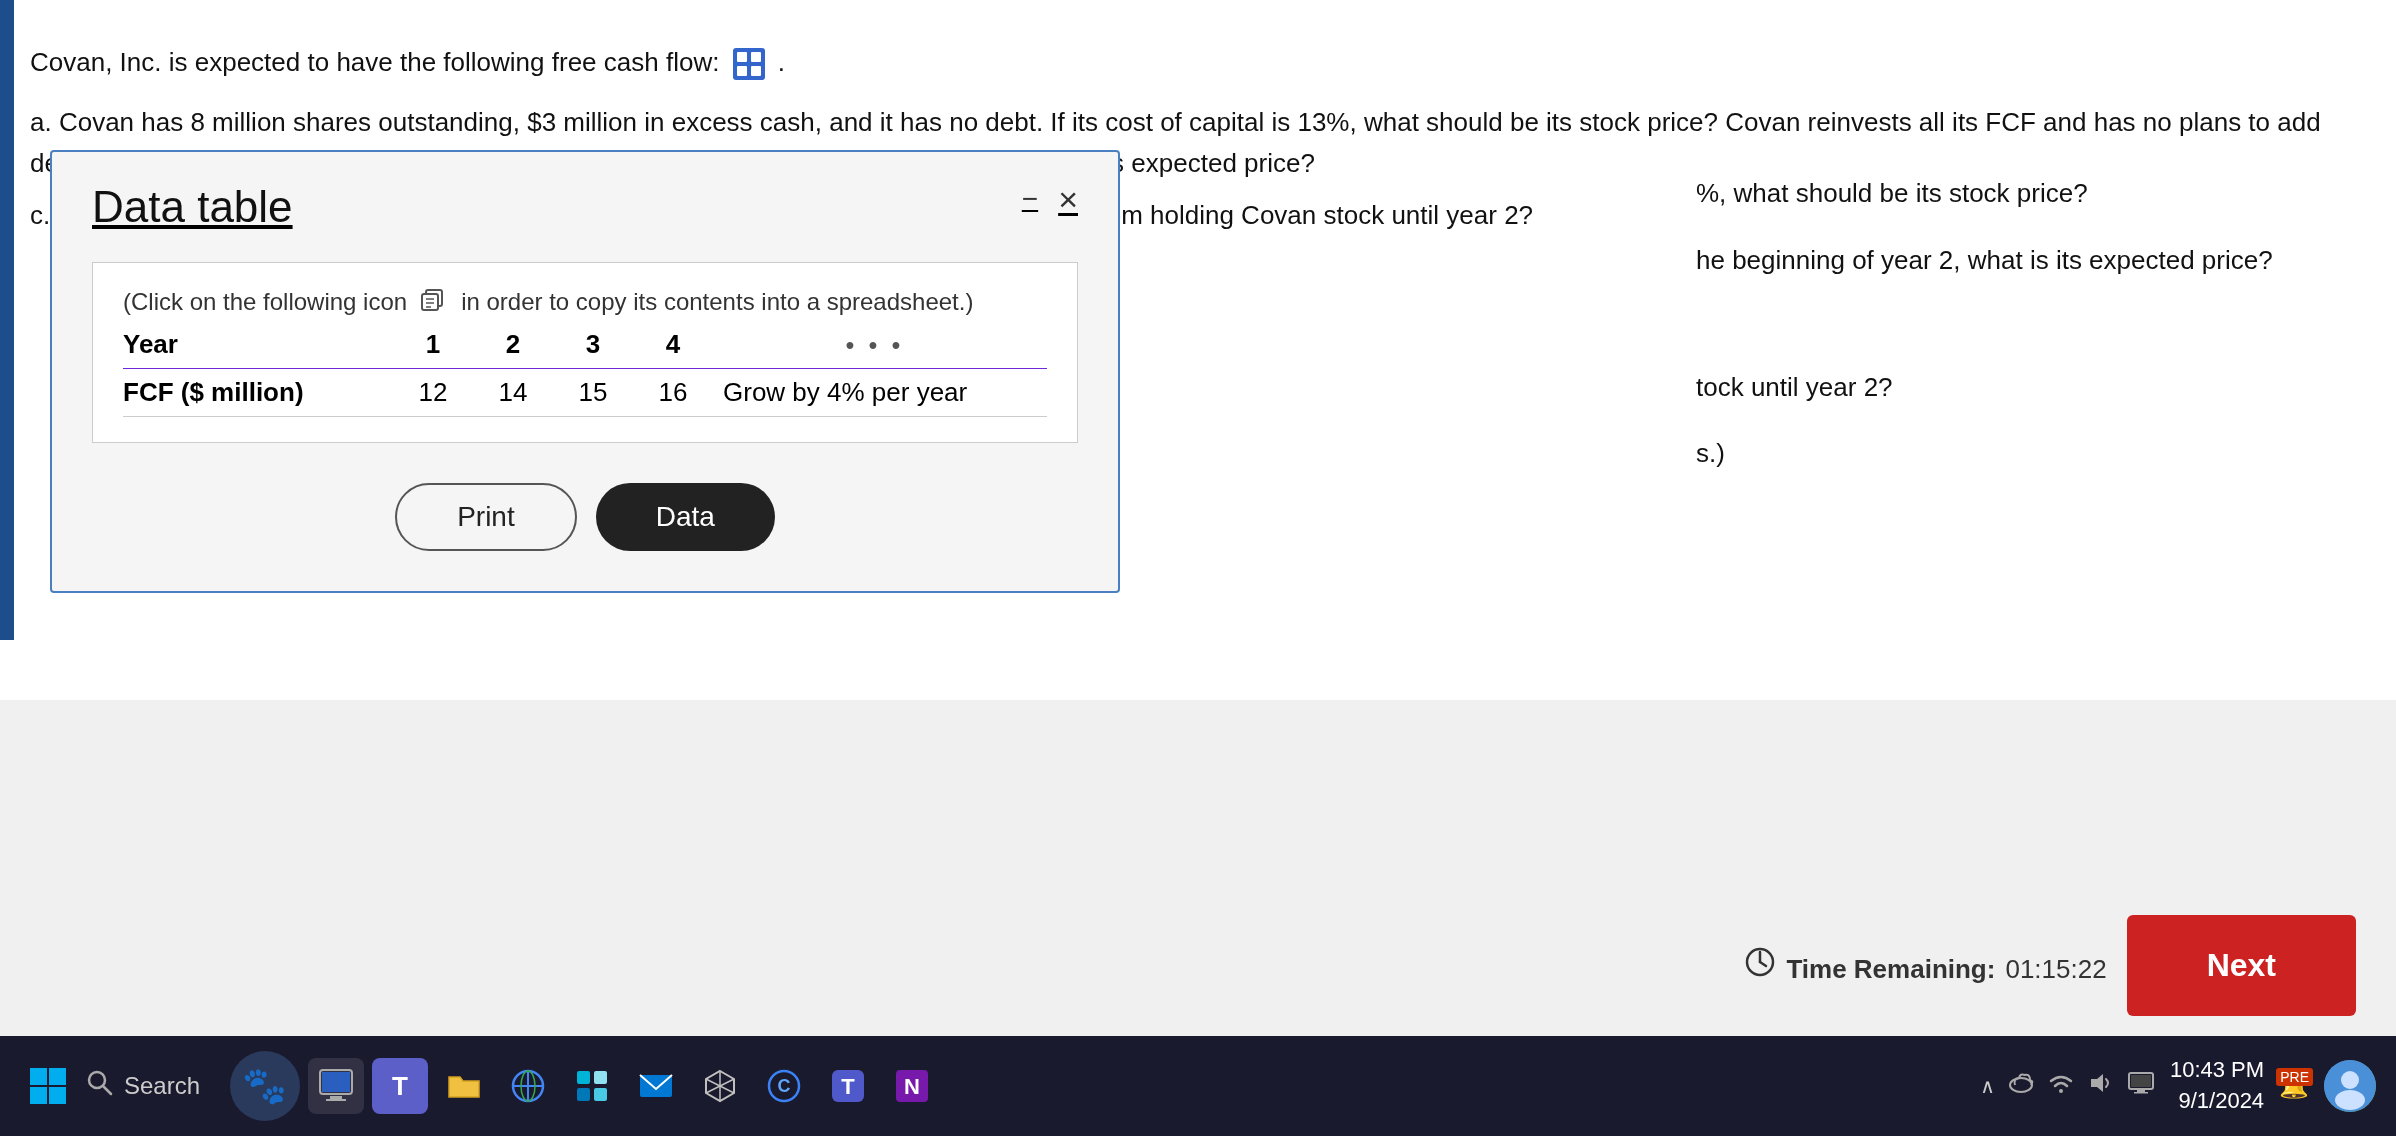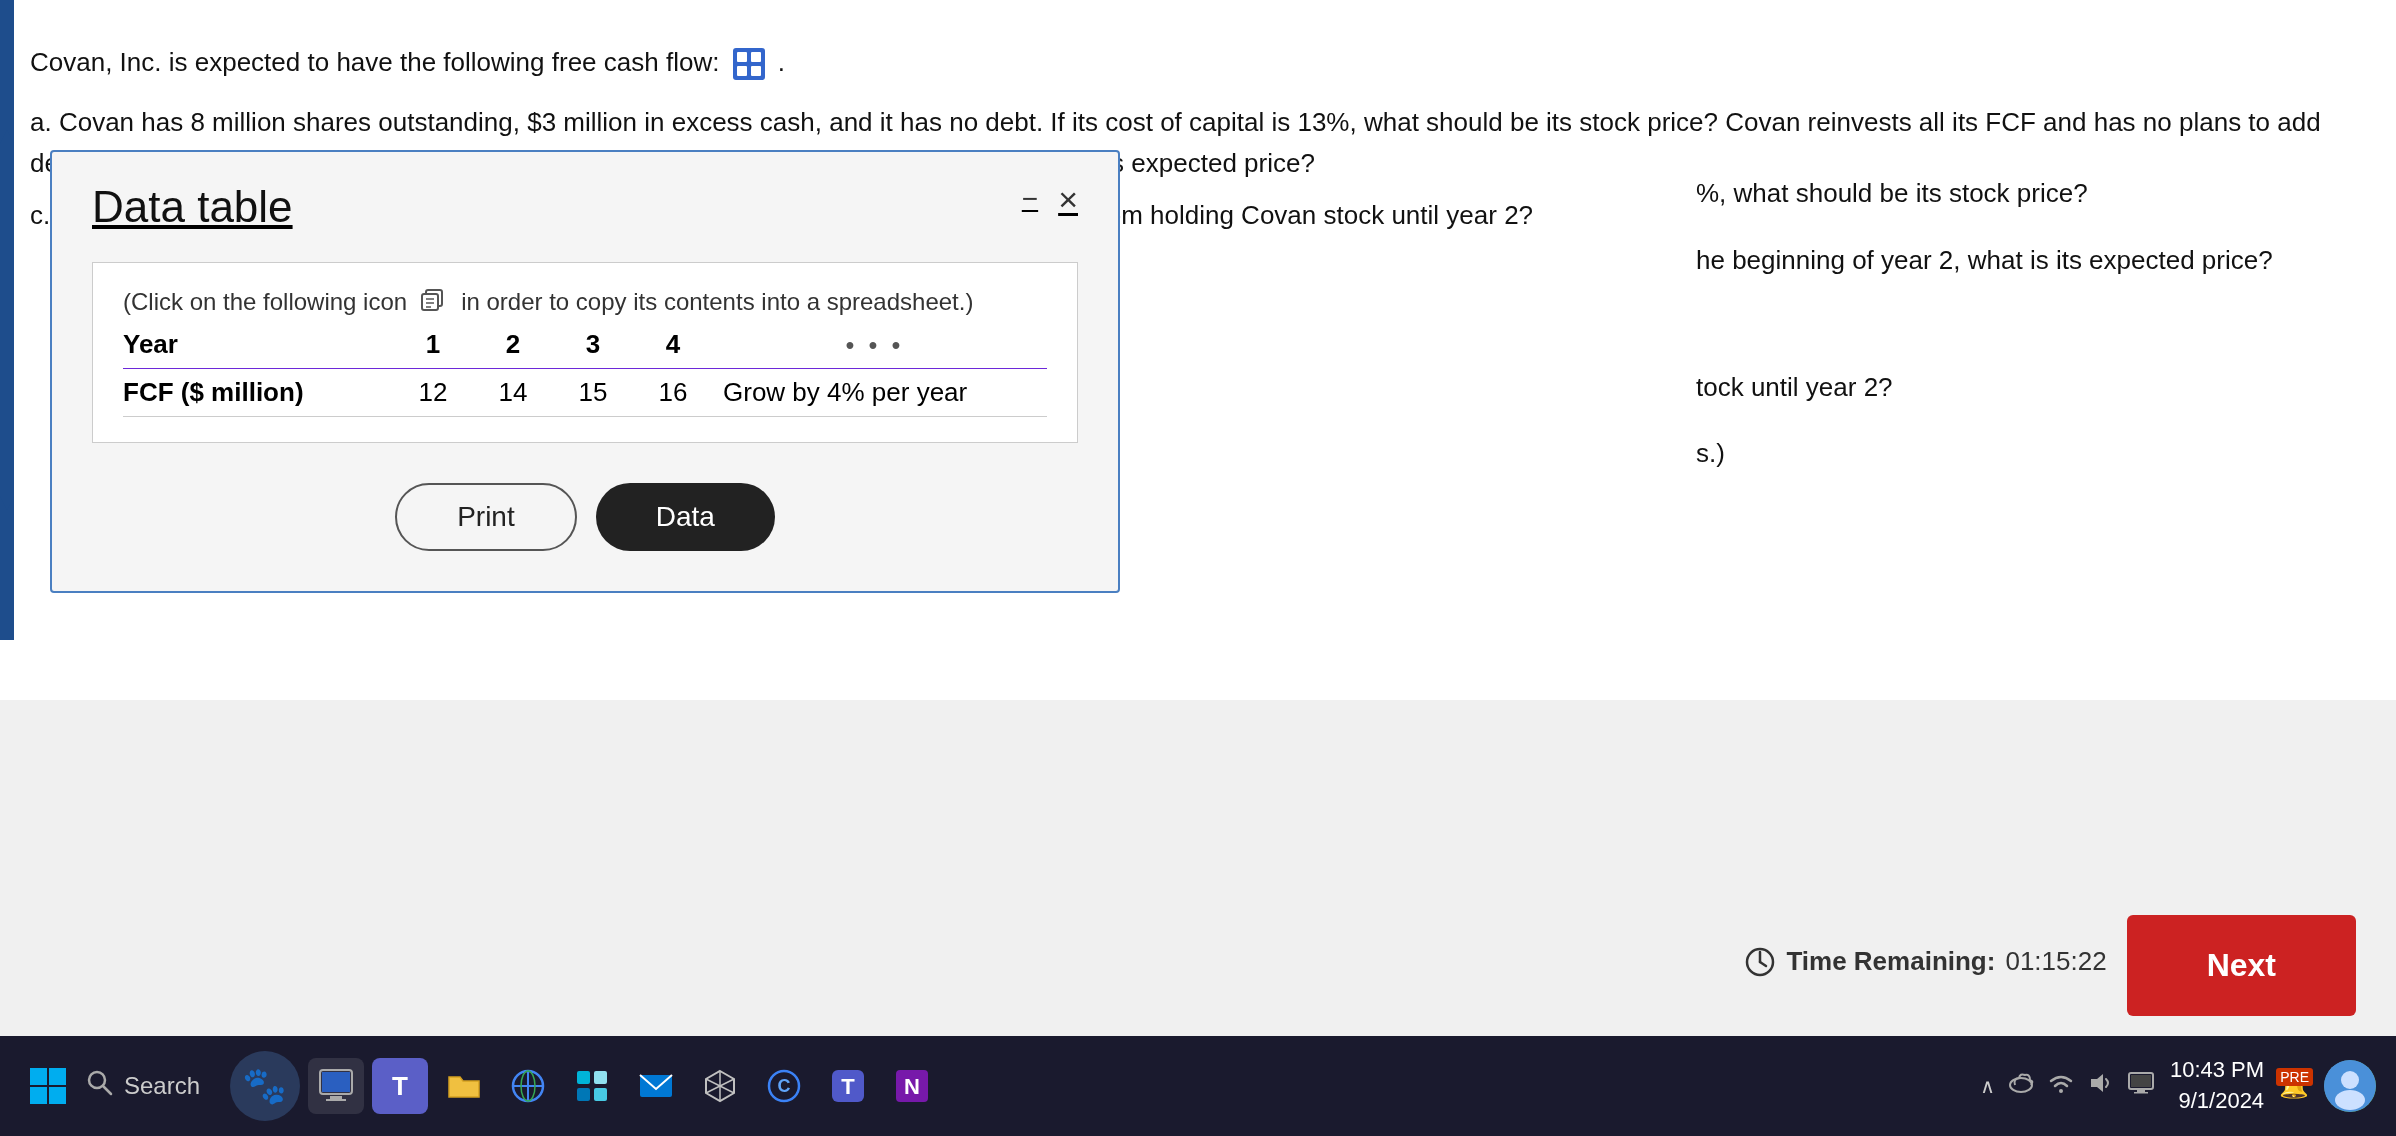--- a/index.html
+++ b/index.html
@@ -184,21 +184,21 @@
       position: absolute;
       bottom: 120px;
       right: 40px;
       display: flex;
       align-items: center;
       gap: 20px;
     }
 
     .timer {
       display: flex;
-      align-items: flex-start;
+      align-items: flex-end;
       gap: 10px;
       font-size: 26px;
       color: #333;
     }
 
     .btn-next {
       padding: 32px 80px;
       font-size: 32px;
       background: #cc2222;
       color: #fff;

